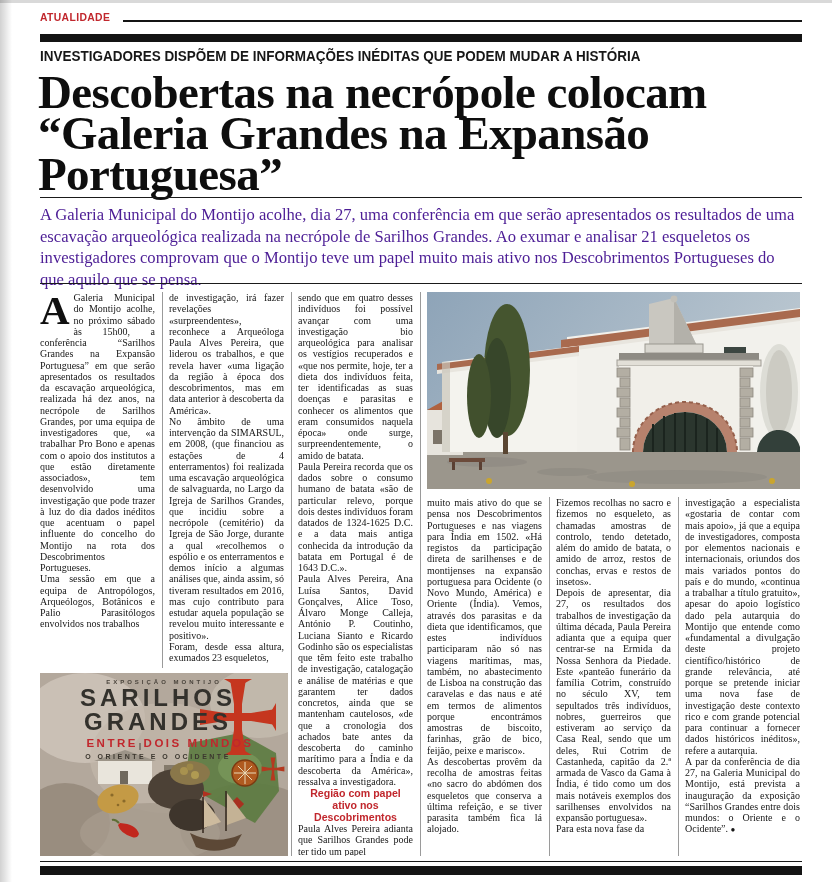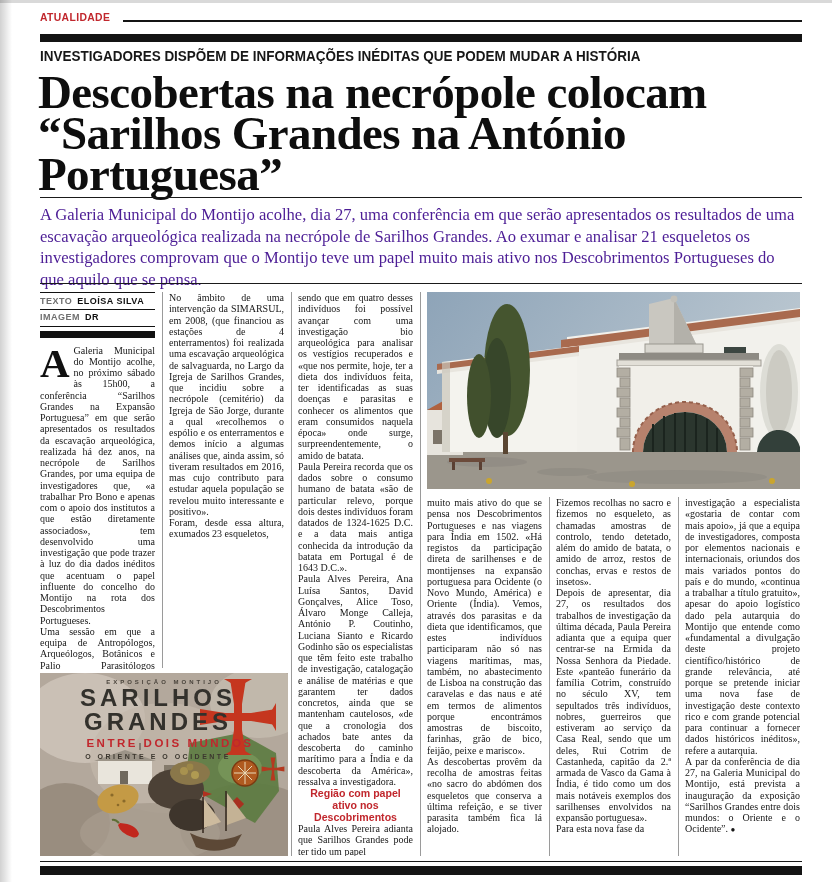--- a/index.html
+++ b/index.html
@@ -89,50 +89,40 @@
   <div class="scan-top"></div>
 
   <div class="section-row">
     <span class="section-label">ATUALIDADE</span>
     <span class="section-rule"></span>
   </div>
   <div class="top-bar"></div>
   <div class="kicker">INVESTIGADORES DISPÕEM DE INFORMAÇÕES INÉDITAS QUE PODEM MUDAR A HISTÓRIA</div>
   <h1 class="headline" style="margin:0;">
     <span>Descobertas na necrópole colocam</span><br>
-    <span>“Sarilhos Grandes na António Portuguesa”</span>
+    <span>“Galeria Grandes na Expansão Portuguesa”</span>
   </h1>
 
   <div class="rule-a"></div>
   <div class="lead">A Galeria Municipal do Montijo acolhe, dia 27, uma conferência em que serão apresentados os resultados de uma escavação arqueológica realizada na necrópole de Sarilhos Grandes. Ao exumar e analisar 21 esqueletos os investigadores comprovam que o Montijo teve um papel muito mais ativo nos Descobrimentos Portugueses do que aquilo que se pensa.</div>
   <div class="rule-b"></div>
 
   <div class="vrule" id="vr1"></div>
   <div class="vrule" id="vr2"></div>
   <div class="vrule" id="vr3"></div>
   <div class="vrule" id="vr4"></div>
   <div class="vrule" id="vr5"></div>
 
   <div class="col" id="col1">
-    <div class="byline">
-      <div class="byline-row">
-        <span class="byline-label">TEXTO</span>
-        <span class="byline-name">ELOÍSA SILVA</span>
-      </div>
-      <div class="byline-row">
-        <span class="byline-label">IMAGEM</span>
-        <span class="byline-name">DR</span>
-      </div>
-      <div class="byline-bar"></div>
-    </div>
     <p><span class="dropcap">A</span><span>Galeria Municipal do Montijo acolhe, no próximo sábado às 15h00, a conferência “Sarilhos Grandes na Expansão Portuguesa” em que serão apresentados os resultados da escavação arqueológica, realizada há dez anos, na necrópole de Sarilhos Grandes, por uma equipa de investigadores que, «a trabalhar Pro Bono e apenas com o apoio dos institutos a que estão diretamente associados», tem desenvolvido uma investigação que pode trazer à luz do dia dados inéditos que acentuam o papel influente do concelho do Montijo na rota dos Descobrimentos Portugueses.</span></p>
     <p>Uma sessão em que a equipa de Antropólogos, Arqueólogos, Botânicos e Palio Parasitólogos envolvidos nos trabalhos</p>
   </div>
 
   <div class="col" id="col2">
+    <p>de investigação, irá fazer revelações «surpreendentes», reconhece a Arqueóloga Paula Alves Pereira, que liderou os trabalhos, e que revela haver «uma ligação da região à época dos descobrimentos, mas em data anterior à descoberta da América».</p>
     <p>No âmbito de uma intervenção da SIMARSUL, em 2008, (que financiou as estações de 4 enterramentos) foi realizada uma escavação arqueológica de salvaguarda, no Largo da Igreja de Sarilhos Grandes, que incidiu sobre a necrópole (cemitério) da Igreja de São Jorge, durante a qual «recolhemos o espólio e os enterramentos e demos início a algumas análises que, ainda assim, só tiveram resultados em 2016, mas cujo contributo para estudar aquela população se revelou muito interessante e positivo».</p>
     <p>Foram, desde essa altura, exumados 23 esqueletos,</p>
   </div>
 
   <div class="col" id="col3">
     <p>sendo que em quatro desses indivíduos foi possível avançar com uma investigação bio arqueológica para analisar os vestígios recuperados e «que nos permite, hoje, ter a dieta dos indivíduos feita, ter identificadas as suas doenças e parasitas e conhecer os alimentos que eram consumidos naquela época» onde surge, surpreendentemente, o amido de batata.</p>
     <p>Paula Pereira recorda que os dados sobre o consumo humano de batata «são de particular relevo, porque dois destes indivíduos foram datados de 1324-1625 D.C. e a data mais antiga conhecida da introdução da batata em Portugal é de 1643 D.C.».</p>
     <p>Paula Alves Pereira, Ana Luísa Santos, David Gonçalves, Alice Toso, Álvaro Monge Calleja, António P. Coutinho, Luciana Sianto e Ricardo Godinho são os especialistas que têm feito este trabalho de investigação, catalogação e análise de matérias e que garantem ter dados concretos, ainda que se mantenham cautelosos, «de que a cronologia dos achados bate antes da descoberta do caminho marítimo para a Índia e da descoberta da América», ressalva a investigadora.</p>
     <p class="subhead">Região com papel ativo nos Descobrimentos</p>
     <p>Paula Alves Pereira adianta que Sarilhos Grandes pode ter tido um papel</p>

